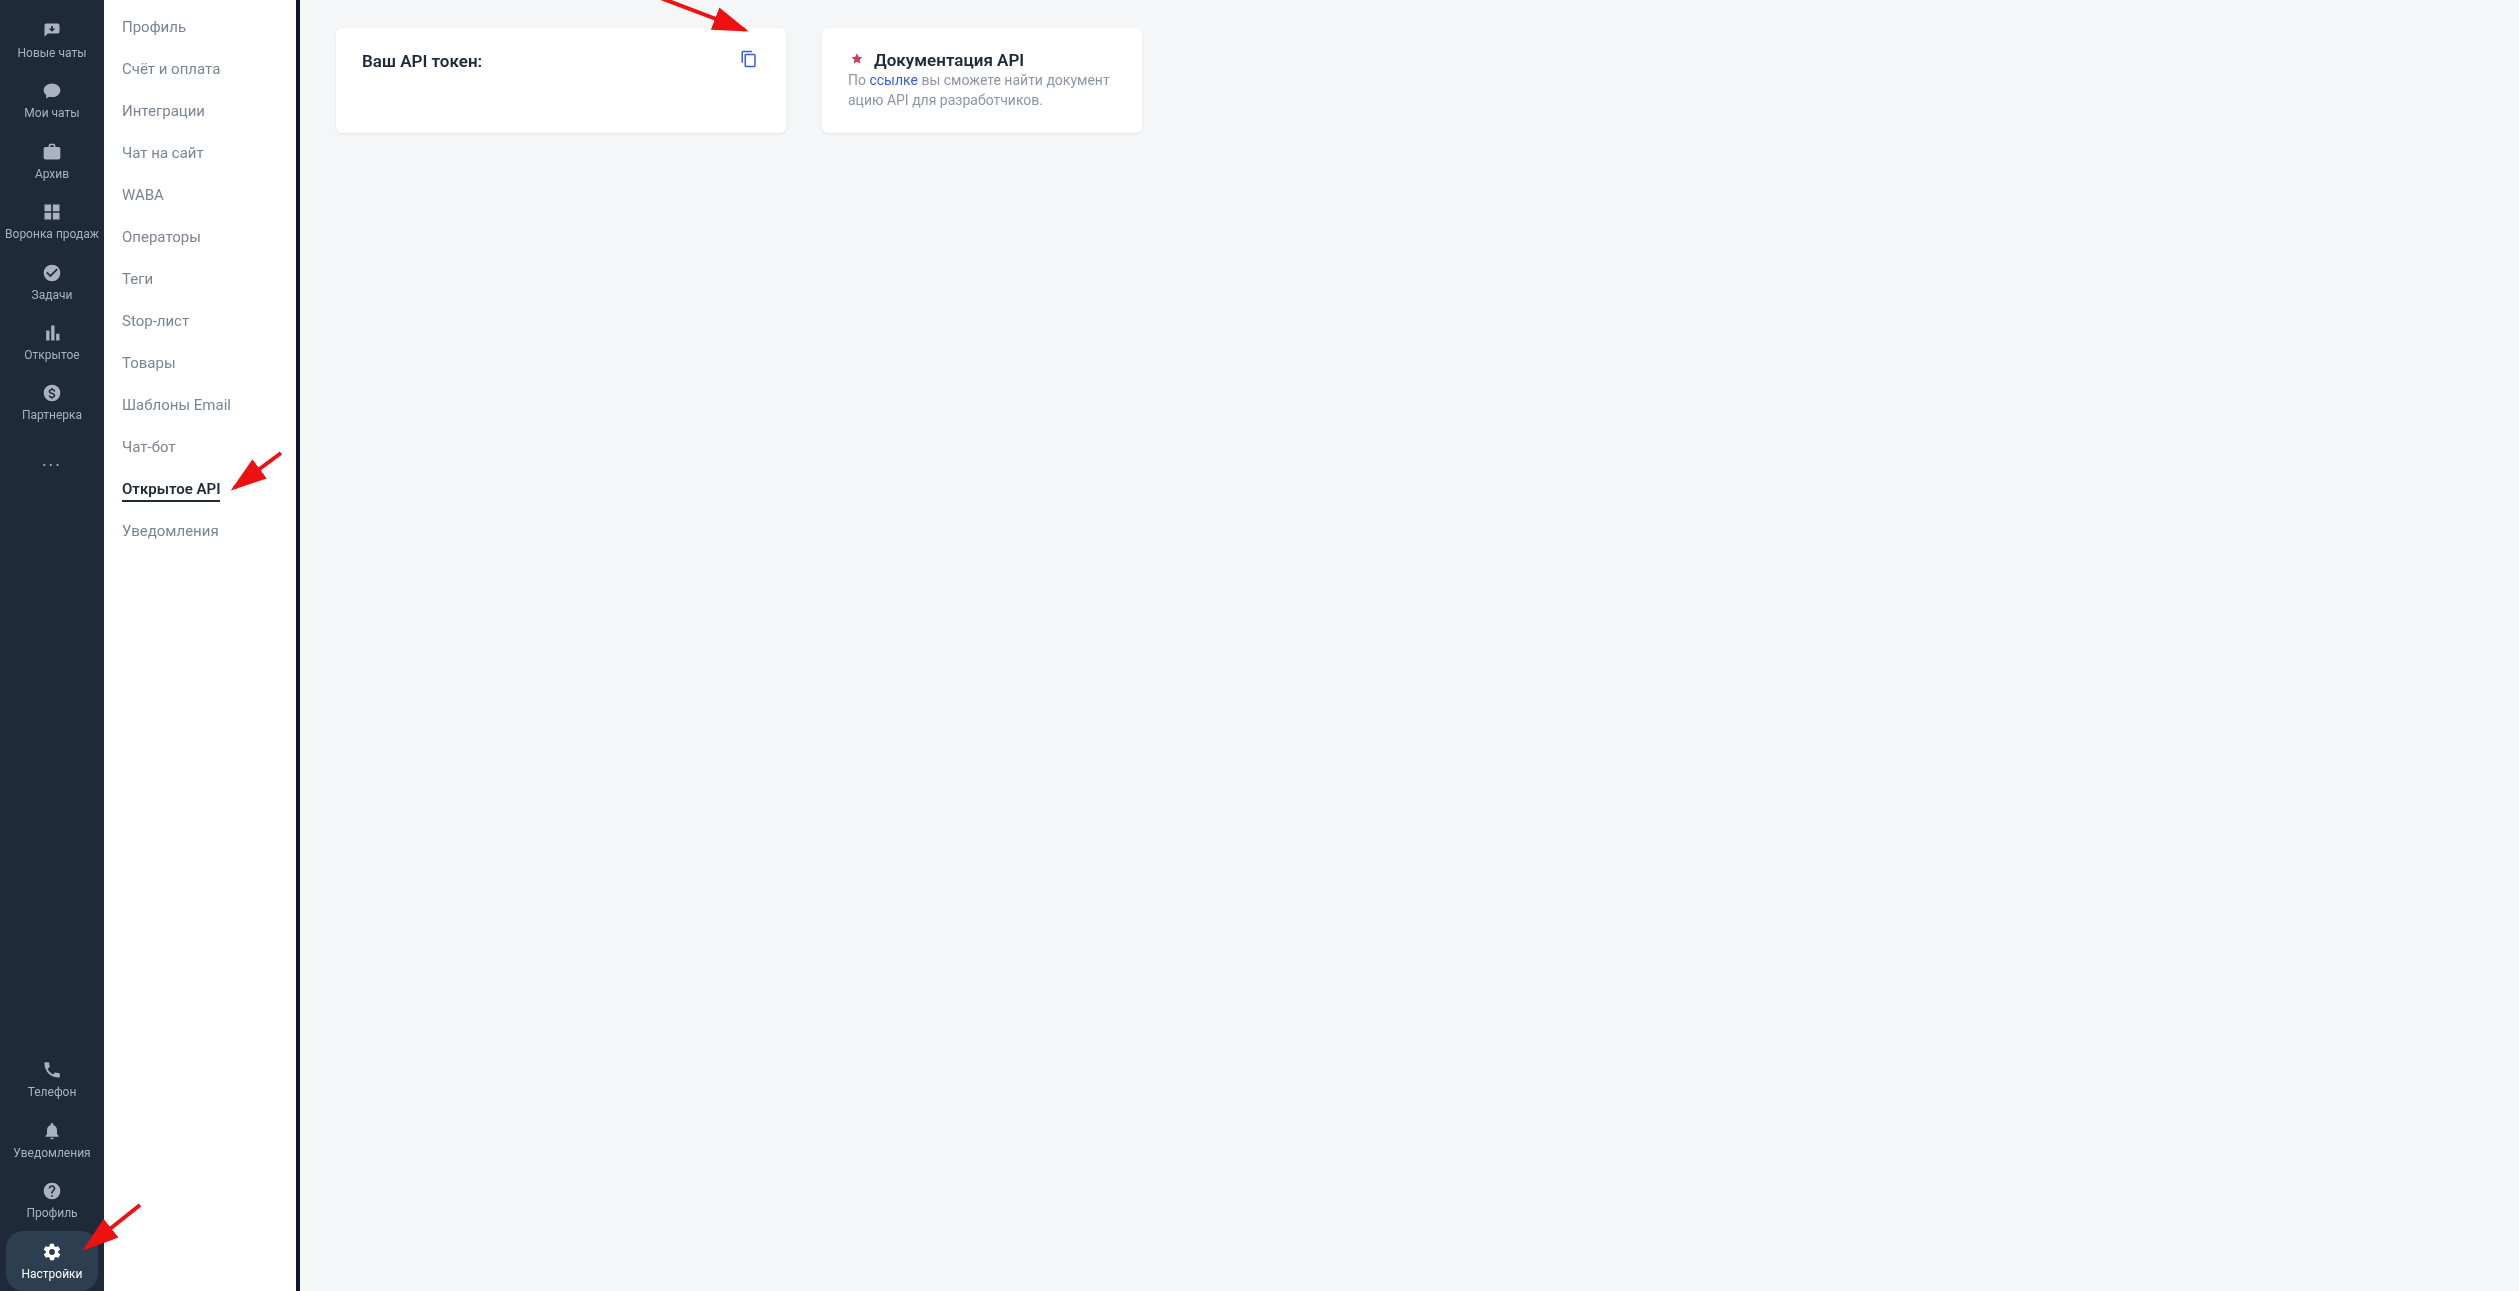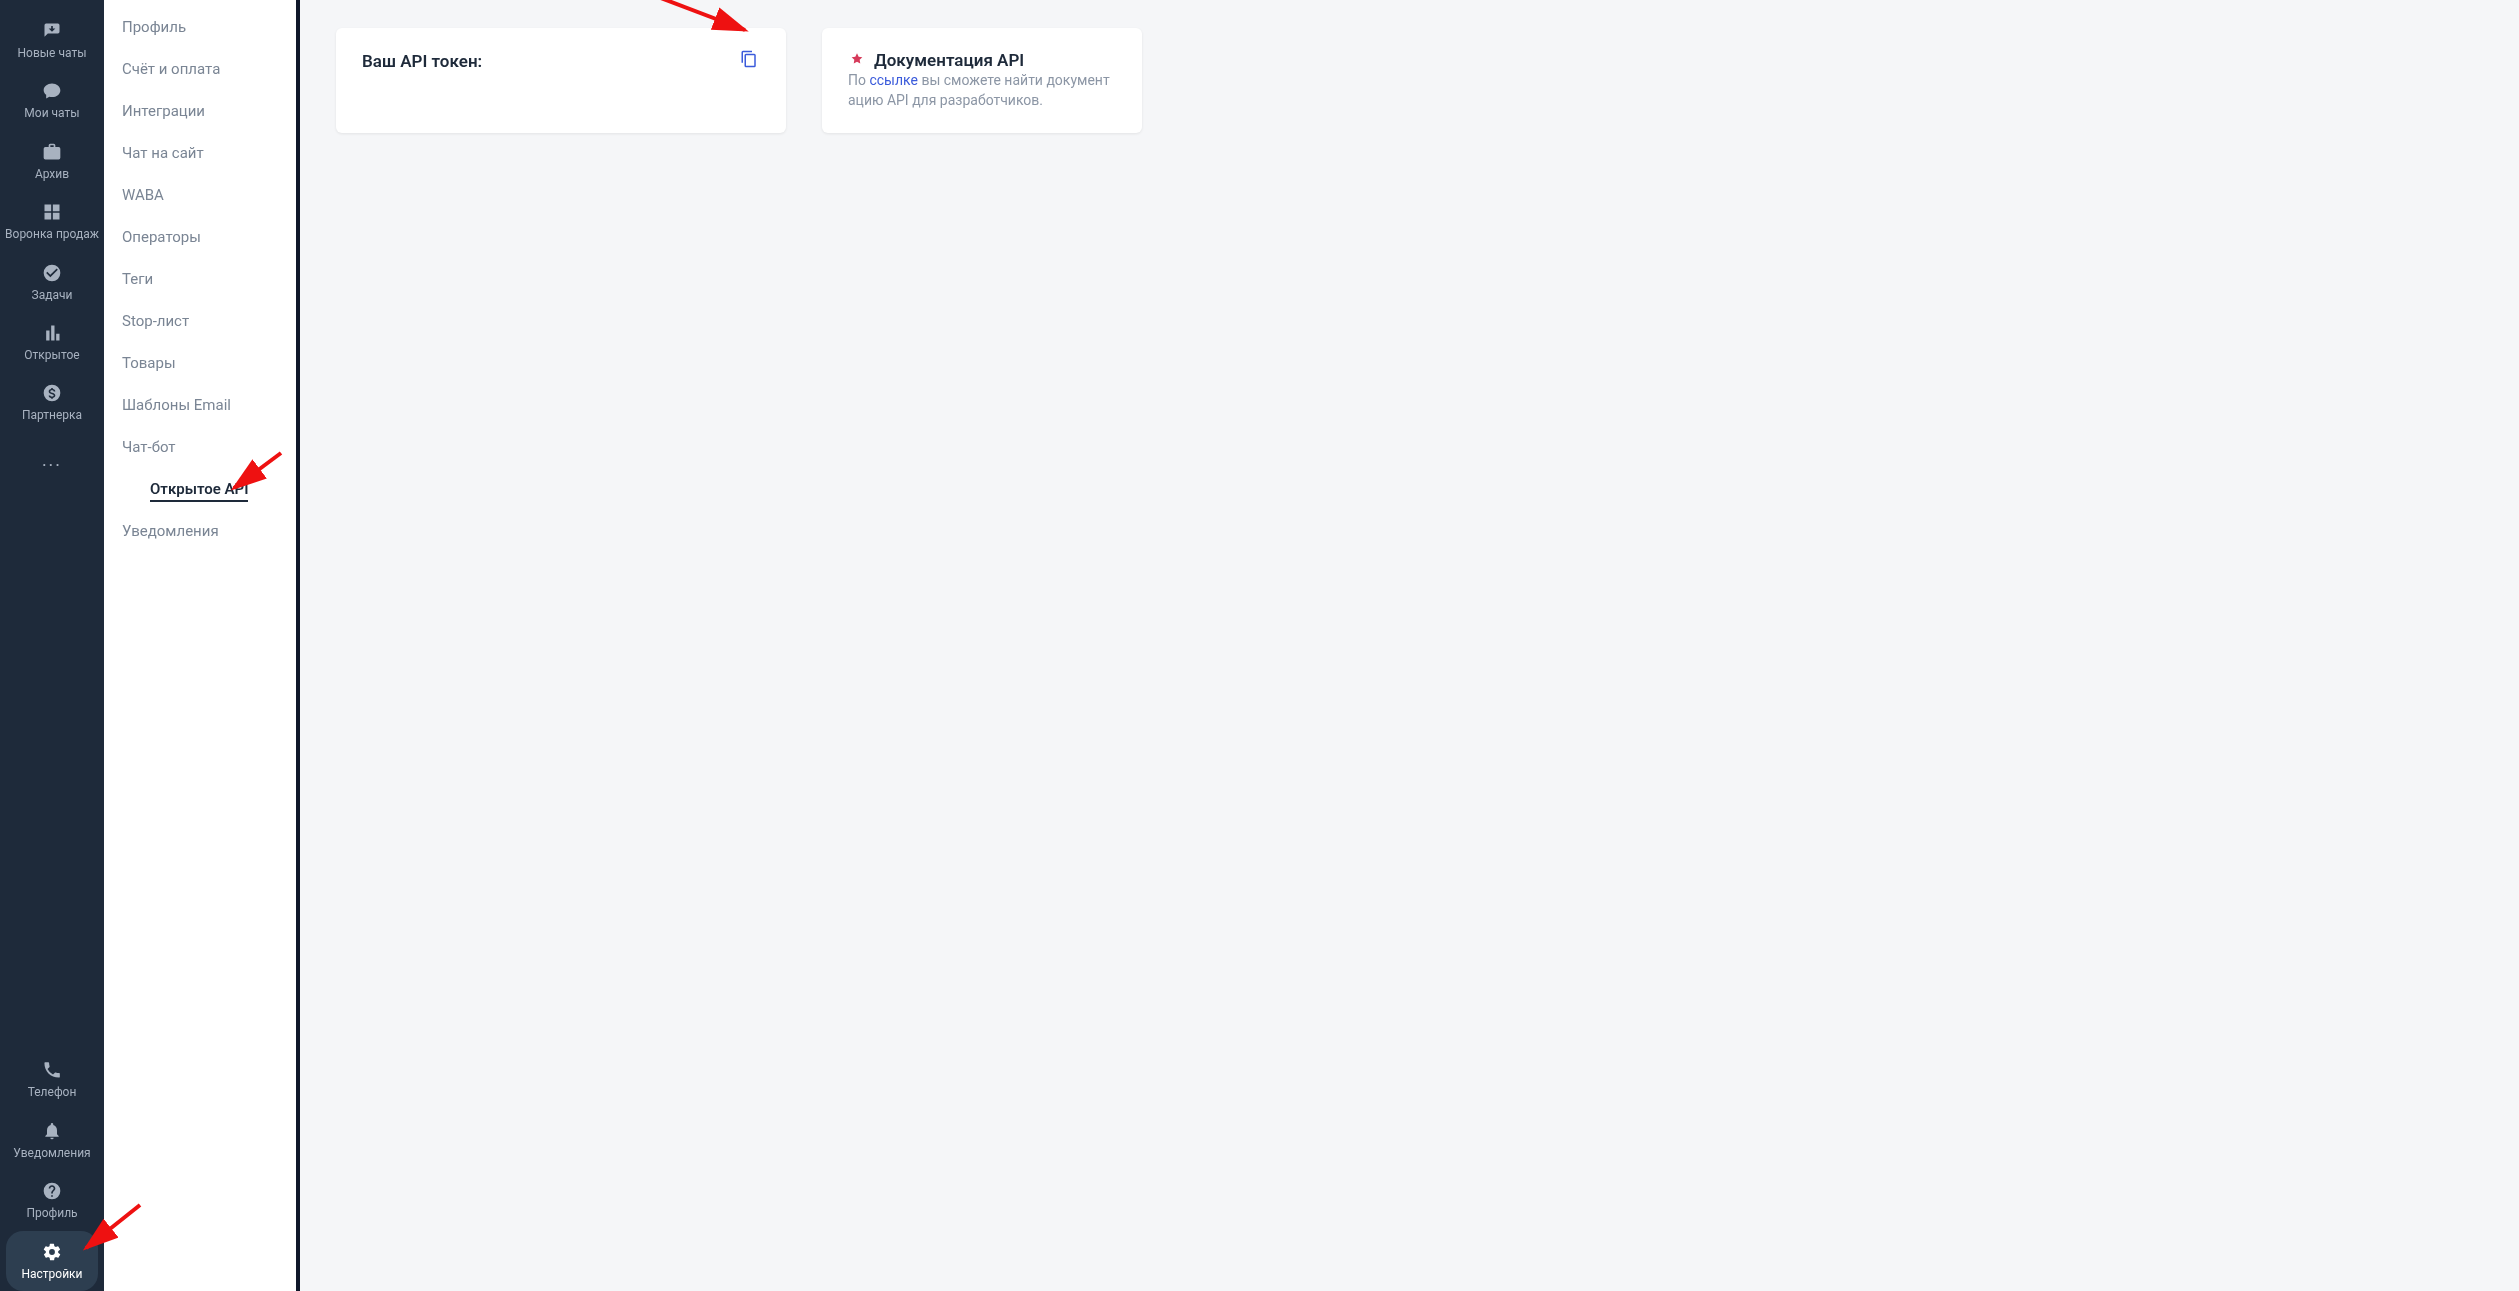--- a/index.html
+++ b/index.html
@@ -72,21 +72,20 @@
   color: #7a8594;
   cursor: pointer;
 }
 .subnav-item.active {
   color: #1e2a3a;
   font-weight: 600;
 }
 .subnav-item.active span {
   border-bottom: 2px solid #1e2a3a;
   padding-bottom: 2px;
-  margin-left: 28px;
 }
 
 
 .main {
   flex: 1;
   padding: 28px 36px;
   position: relative;
 }
 .cards-row {
   display: flex;

